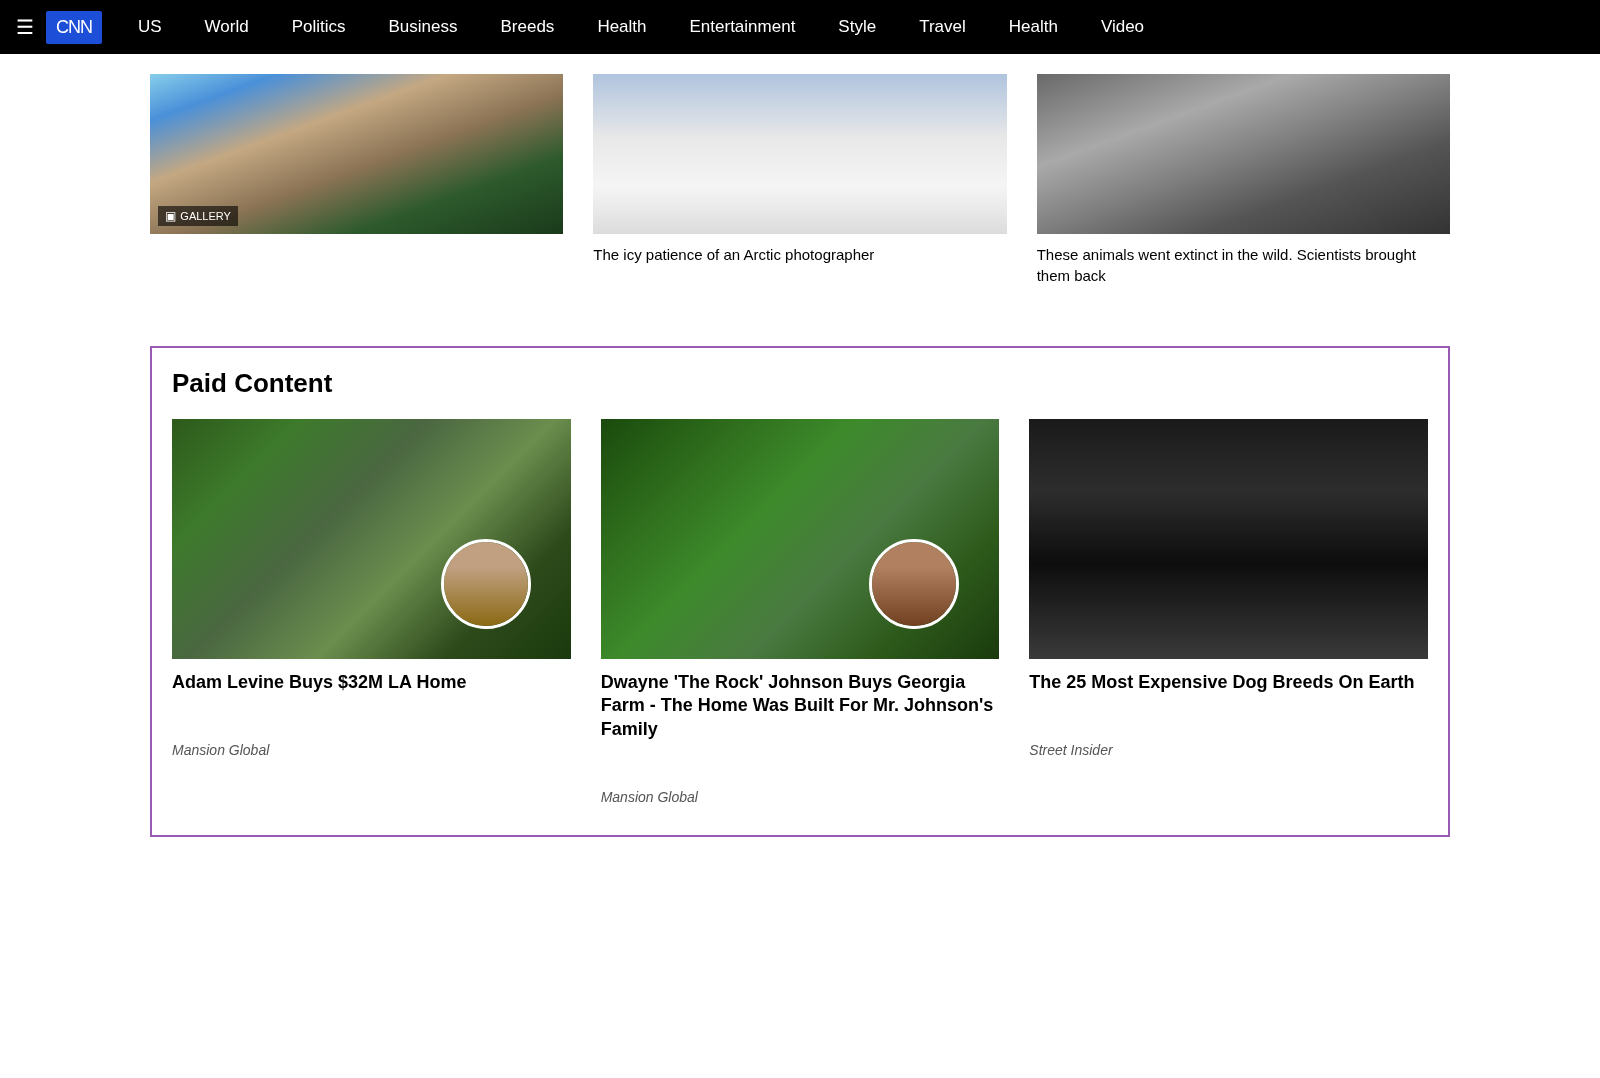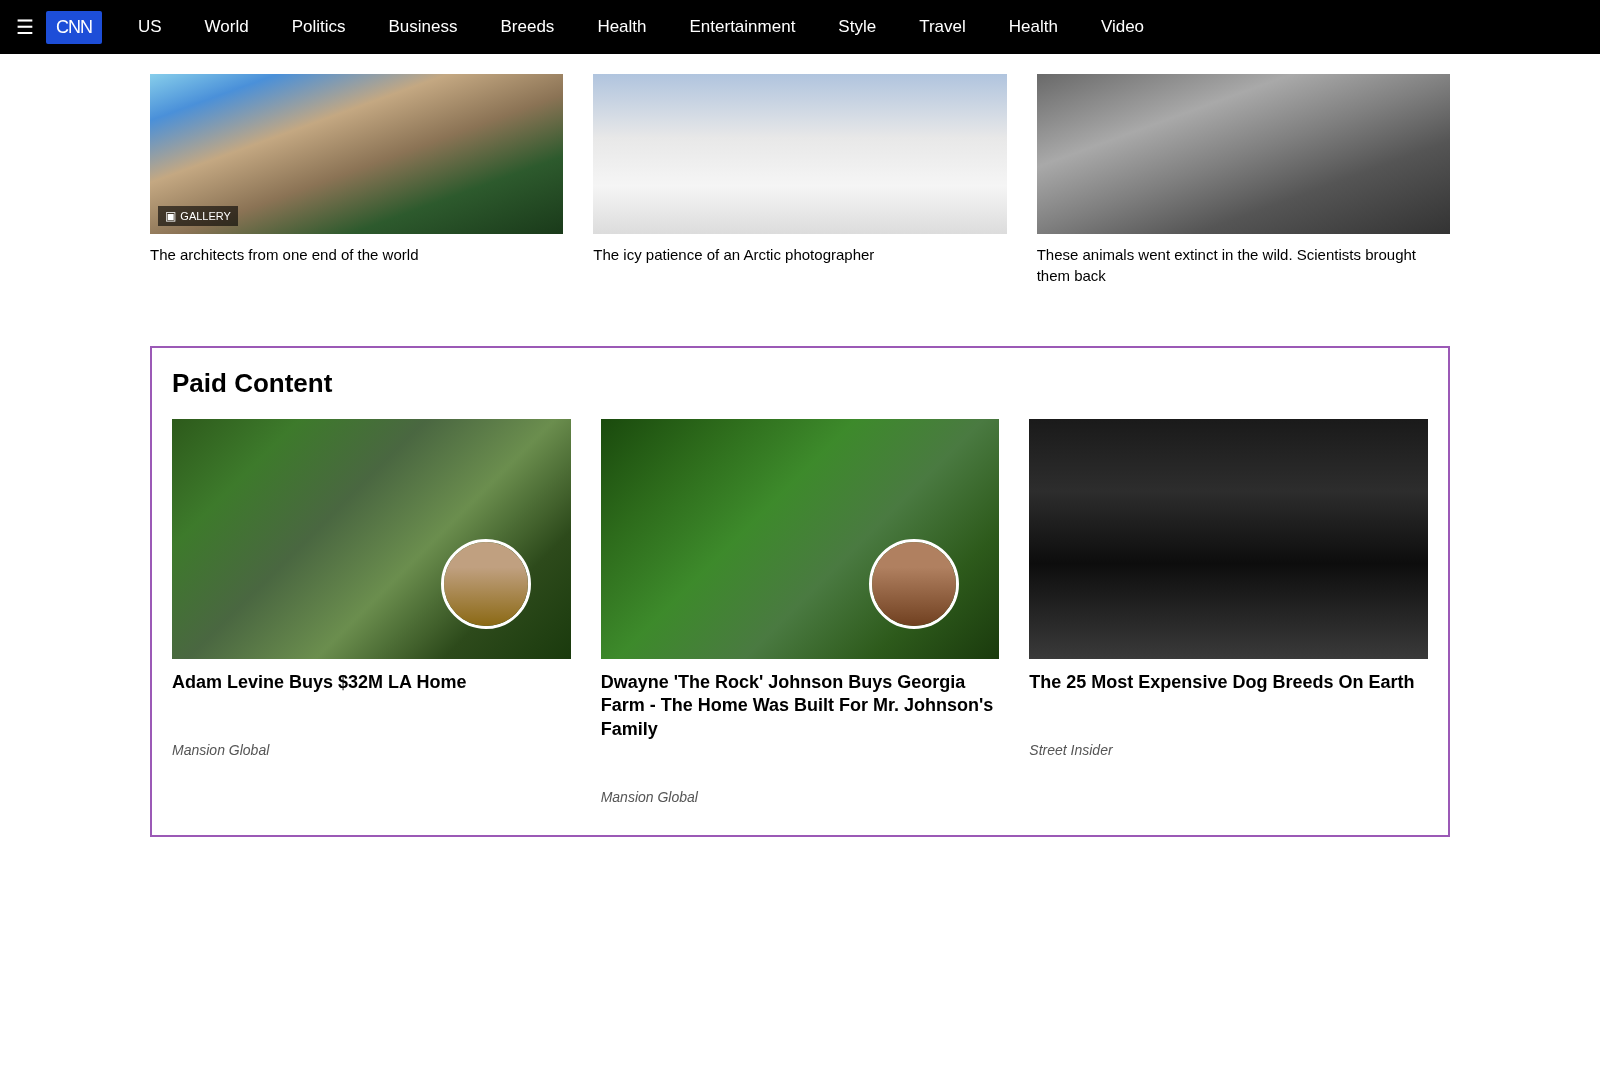--- a/index.html
+++ b/index.html
@@ -208,21 +208,20 @@
   <div class="top-articles">
 
     <div class="article-card">
       <div class="article-image-wrap">
         <div class="article-image img-house-detail"></div>
         <div class="gallery-badge">
           <span class="gallery-icon">▣</span>
           <span>GALLERY</span>
         </div>
       </div>
-      <div class="article-title">The architects from one end of the world</div>
     </div>
 
     <div class="article-card">
       <div class="article-image-wrap">
         <div class="article-image img-arctic"></div>
       </div>
       <div class="article-title">The icy patience of an Arctic photographer</div>
     </div>
 
     <div class="article-card">

